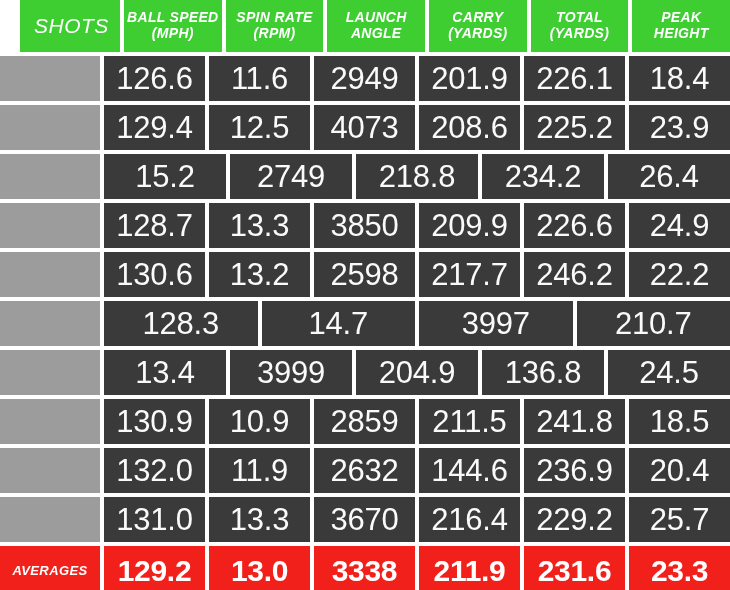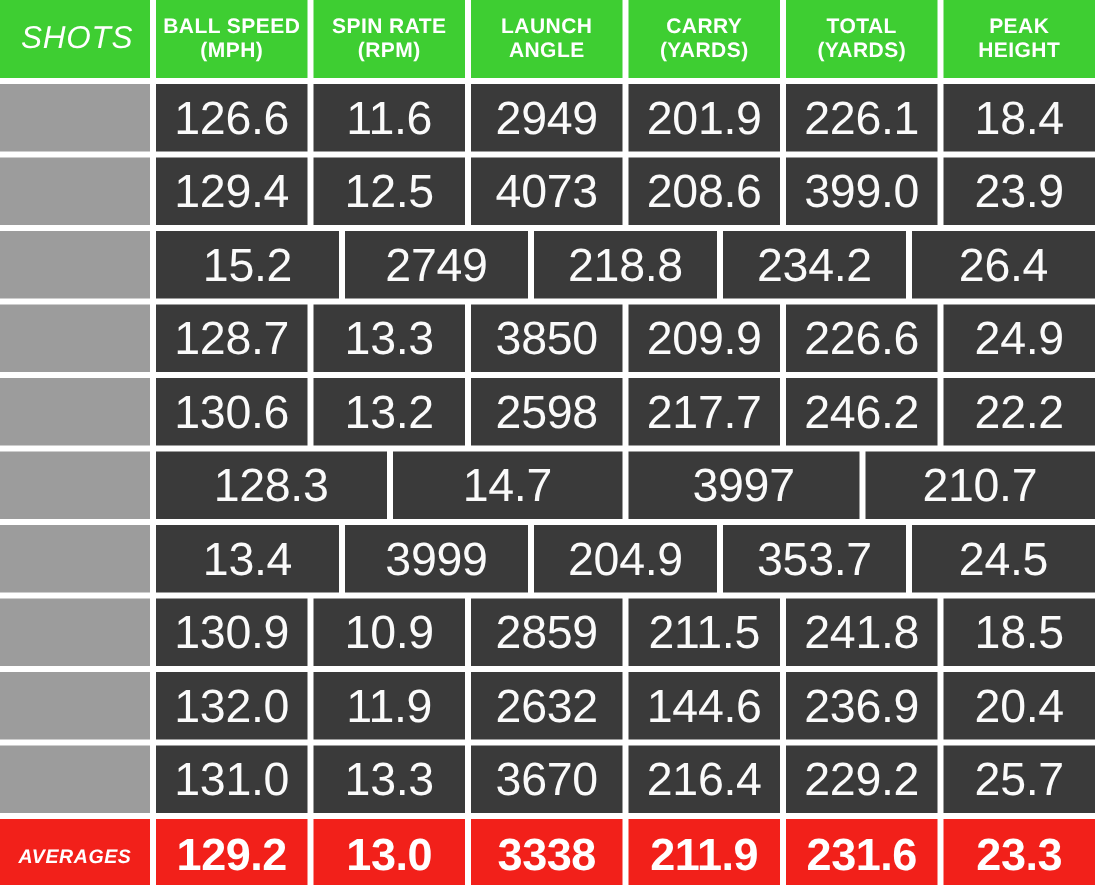--- a/index.html
+++ b/index.html
@@ -14,21 +14,21 @@
     display: flex; flex-direction: column;
     gap: 4px;
     box-sizing: border-box;
   }
   .row {
     display: flex;
     flex-direction: row;
     gap: 4px;
     flex: 0 0 auto;
   }
-  .row.header { height: 52px; }
+  .row.header { height: 52px; padding-left: 20px; }
   .row.data   { height: 45px; }
   .row.avg    { height: 49px; }
 
   .cell {
     box-sizing: border-box;
     display: flex;
     align-items: center;
     justify-content: center;
     overflow: hidden;
   }
@@ -39,20 +39,21 @@
 
   
   .row.header .cell {
     background: #3ECE32;
     color: #ffffff;
     font-weight: bold;
     font-size: 14px;
     line-height: 1.12;
     letter-spacing: 0.3px;
     text-align: center;
+    font-style: italic;
   }
   .row.header .cell.c0 {
     font-style: italic;
     font-weight: normal;
     font-size: 21px;
     letter-spacing: 0.5px;
     justify-content: flex-start;
     padding-left: 14px;
   }
   .hdr-lines { display: block; }
@@ -141,21 +142,21 @@
         <div class="cell cd">2949</div>
         <div class="cell cd">201.9</div>
         <div class="cell cd">226.1</div>
         <div class="cell cd">18.4</div>
       </div><div class="row data">
         <div class="cell c0"></div>
         <div class="cell cd">129.4</div>
         <div class="cell cd">12.5</div>
         <div class="cell cd">4073</div>
         <div class="cell cd">208.6</div>
-        <div class="cell cd">399.0</div>
+        <div class="cell cd">225.2</div>
         <div class="cell cd">23.9</div>
       </div><div class="row data">
         <div class="cell c0"></div>
         <div class="cell cd">15.2</div>
         <div class="cell cd">2749</div>
         <div class="cell cd">218.8</div>
         <div class="cell cd">234.2</div>
         <div class="cell cd">26.4</div>
       </div><div class="row data">
         <div class="cell c0"></div>
@@ -177,21 +178,21 @@
         <div class="cell c0"></div>
         <div class="cell cd">128.3</div>
         <div class="cell cd">14.7</div>
         <div class="cell cd">3997</div>
         <div class="cell cd">210.7</div>
       </div><div class="row data">
         <div class="cell c0"></div>
         <div class="cell cd">13.4</div>
         <div class="cell cd">3999</div>
         <div class="cell cd">204.9</div>
-        <div class="cell cd">353.7</div>
+        <div class="cell cd">136.8</div>
         <div class="cell cd">24.5</div>
       </div><div class="row data">
         <div class="cell c0"></div>
         <div class="cell cd">130.9</div>
         <div class="cell cd">10.9</div>
         <div class="cell cd">2859</div>
         <div class="cell cd">211.5</div>
         <div class="cell cd">241.8</div>
         <div class="cell cd">18.5</div>
       </div><div class="row data">

